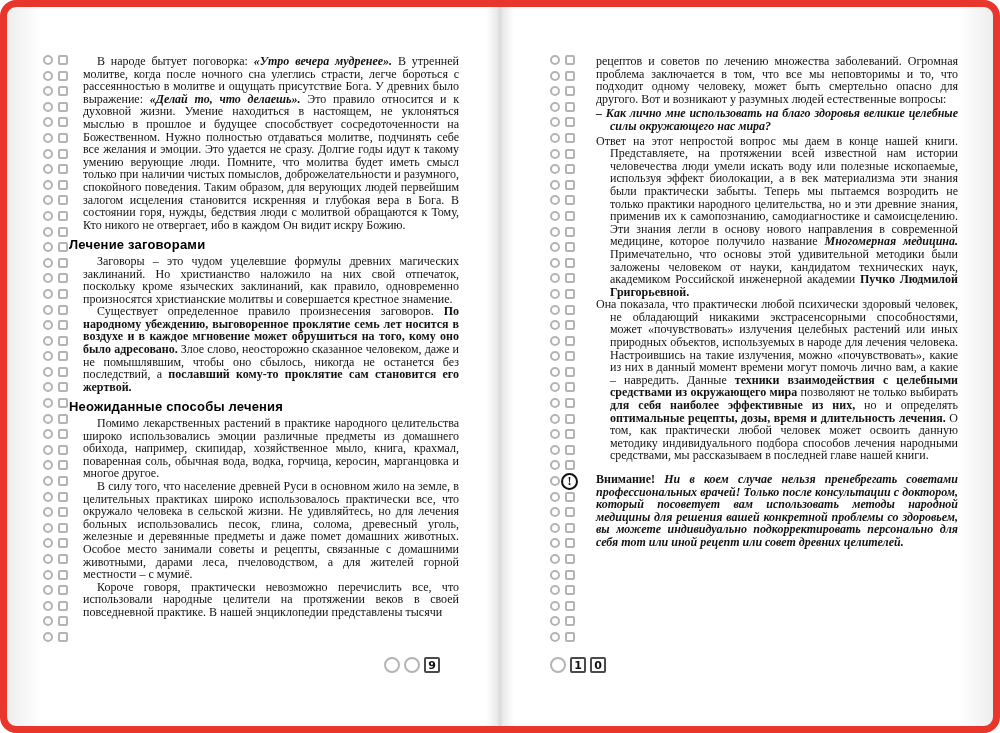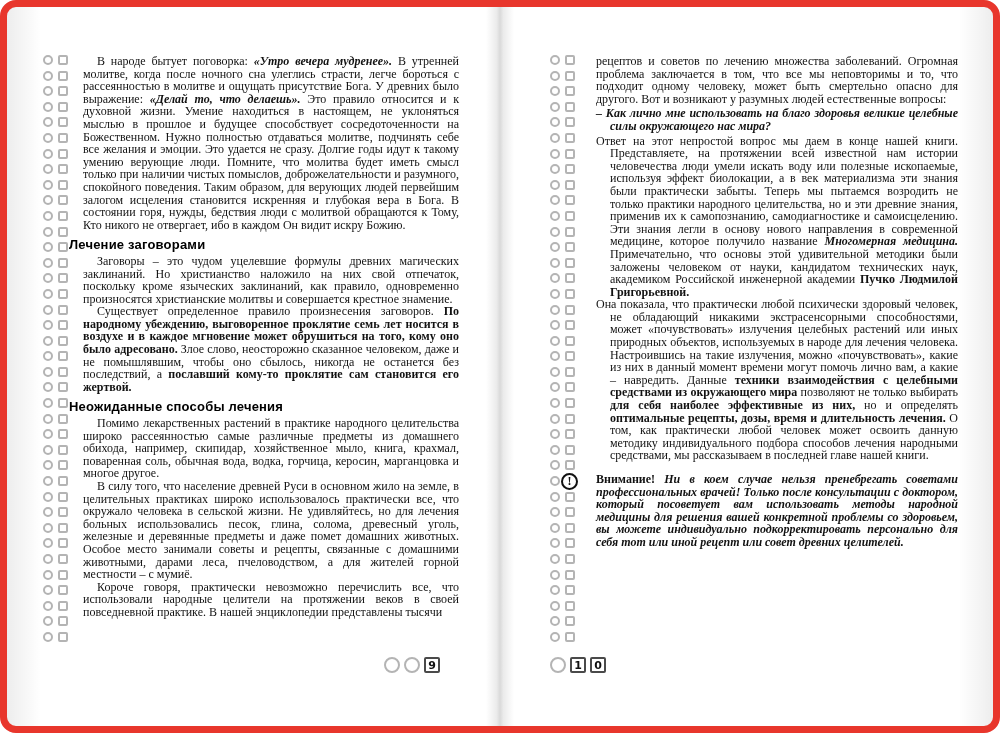--- a/index.html
+++ b/index.html
@@ -229,21 +229,21 @@
           <span class="orn-circle"></span>
           <span class="orn-square"></span>
         </div>
       </div>
     <div class="page-content" id="content-left">
         <div class="para indent"><span class="run-n">В народе бытует поговорка: </span><span class="run-bi">«Утро вечера мудренее».</span><span class="run-n"> В утренней молитве, когда после ночного сна улеглись страсти, легче бороться с рассеянностью в молитве и ощущать присутствие Бога. У древних было выражение: </span><span class="run-bi">«Делай то, что делаешь».</span><span class="run-n"> Это правило относится и к духовной жизни. Умение находиться в настоящем, не уклоняться мыслью в прошлое и будущее способствует сосредоточенности на Божественном. Нужно полностью отдаваться молитве, подчинять себе все желания и эмоции. Это удается не сразу. Долгие годы идут к такому умению верующие люди. Помните, что молитва будет иметь смысл только при наличии чистых помыслов, доброжелательности и разумного, спокойного поведения. Таким образом, для верующих людей первейшим залогом исцеления становится искренняя и глубокая вера в Бога. В состоянии горя, нужды, бедствия люди с молитвой обращаются к Тому, Кто никого не отвергает, ибо в каждом Он видит искру Божию.</span></div>
         <div class="heading">Лечение заговорами</div>
         <div class="para indent"><span class="run-i">Заговоры</span><span class="run-n"> – это чудом уцелевшие формулы древних магических заклинаний. Но христианство наложило на них свой отпечаток, поскольку кроме языческих заклинаний, как правило, одновременно произносятся христианские молитвы и совершается крестное знамение.</span></div>
         <div class="para indent"><span class="run-n">Существует определенное правило произнесения заговоров. </span><span class="run-b">По народному убеждению, выговоренное проклятие семь лет носится в воздухе и в каждое мгновение может обрушиться на того, кому оно было адресовано.</span><span class="run-n"> Злое слово, неосторожно сказанное человеком, даже и не помышлявшим, чтобы оно сбылось, никогда не останется без последствий, а </span><span class="run-b">пославший кому-то проклятие сам становится его жертвой.</span></div>
         <div class="heading">Неожиданные способы лечения</div>
-        <div class="para indent"><span class="run-n">Помимо лекарственных растений в практике народного целительства широко рассеянностью самые различные предметы из домашнего обихода, например, </span><span class="run-i">скипидар, хозяйственное мыло, книга, крахмал, поваренная соль, обычная вода, водка, горчица, керосин, марганцовка</span><span class="run-n"> и многое другое.</span></div>
+        <div class="para indent"><span class="run-n">Помимо лекарственных растений в практике народного целительства широко использовались эмоции различные предметы из домашнего обихода, например, </span><span class="run-i">скипидар, хозяйственное мыло, книга, крахмал, поваренная соль, обычная вода, водка, горчица, керосин, марганцовка</span><span class="run-n"> и многое другое.</span></div>
         <div class="para indent"><span class="run-n">В силу того, что население древней Руси в основном жило на земле, в целительных практиках широко использовалось практически все, что окружало человека в сельской жизни. Не удивляйтесь, но для лечения больных использовались </span><span class="run-i">песок, глина, солома, древесный уголь, железные и деревянные предметы и даже помет домашних животных.</span><span class="run-n"> Особое место занимали советы и рецепты, связанные с </span><span class="run-i">домашними животными, дарами леса, пчеловодством,</span><span class="run-n"> а для жителей горной местности – с </span><span class="run-i">мумиё.</span></div>
         <div class="para indent"><span class="run-n">Короче говоря, практически невозможно перечислить все, что использовали народные целители на протяжении веков в своей повседневной практике. В нашей энциклопедии представлены тысячи</span></div>
       </div>
     <div class="page-footer" id="footer-left">
         <span class="pg-circle"></span>
         <span class="pg-circle"></span>
         <span class="pg-square">9</span>
       </div>
   </div>
 

